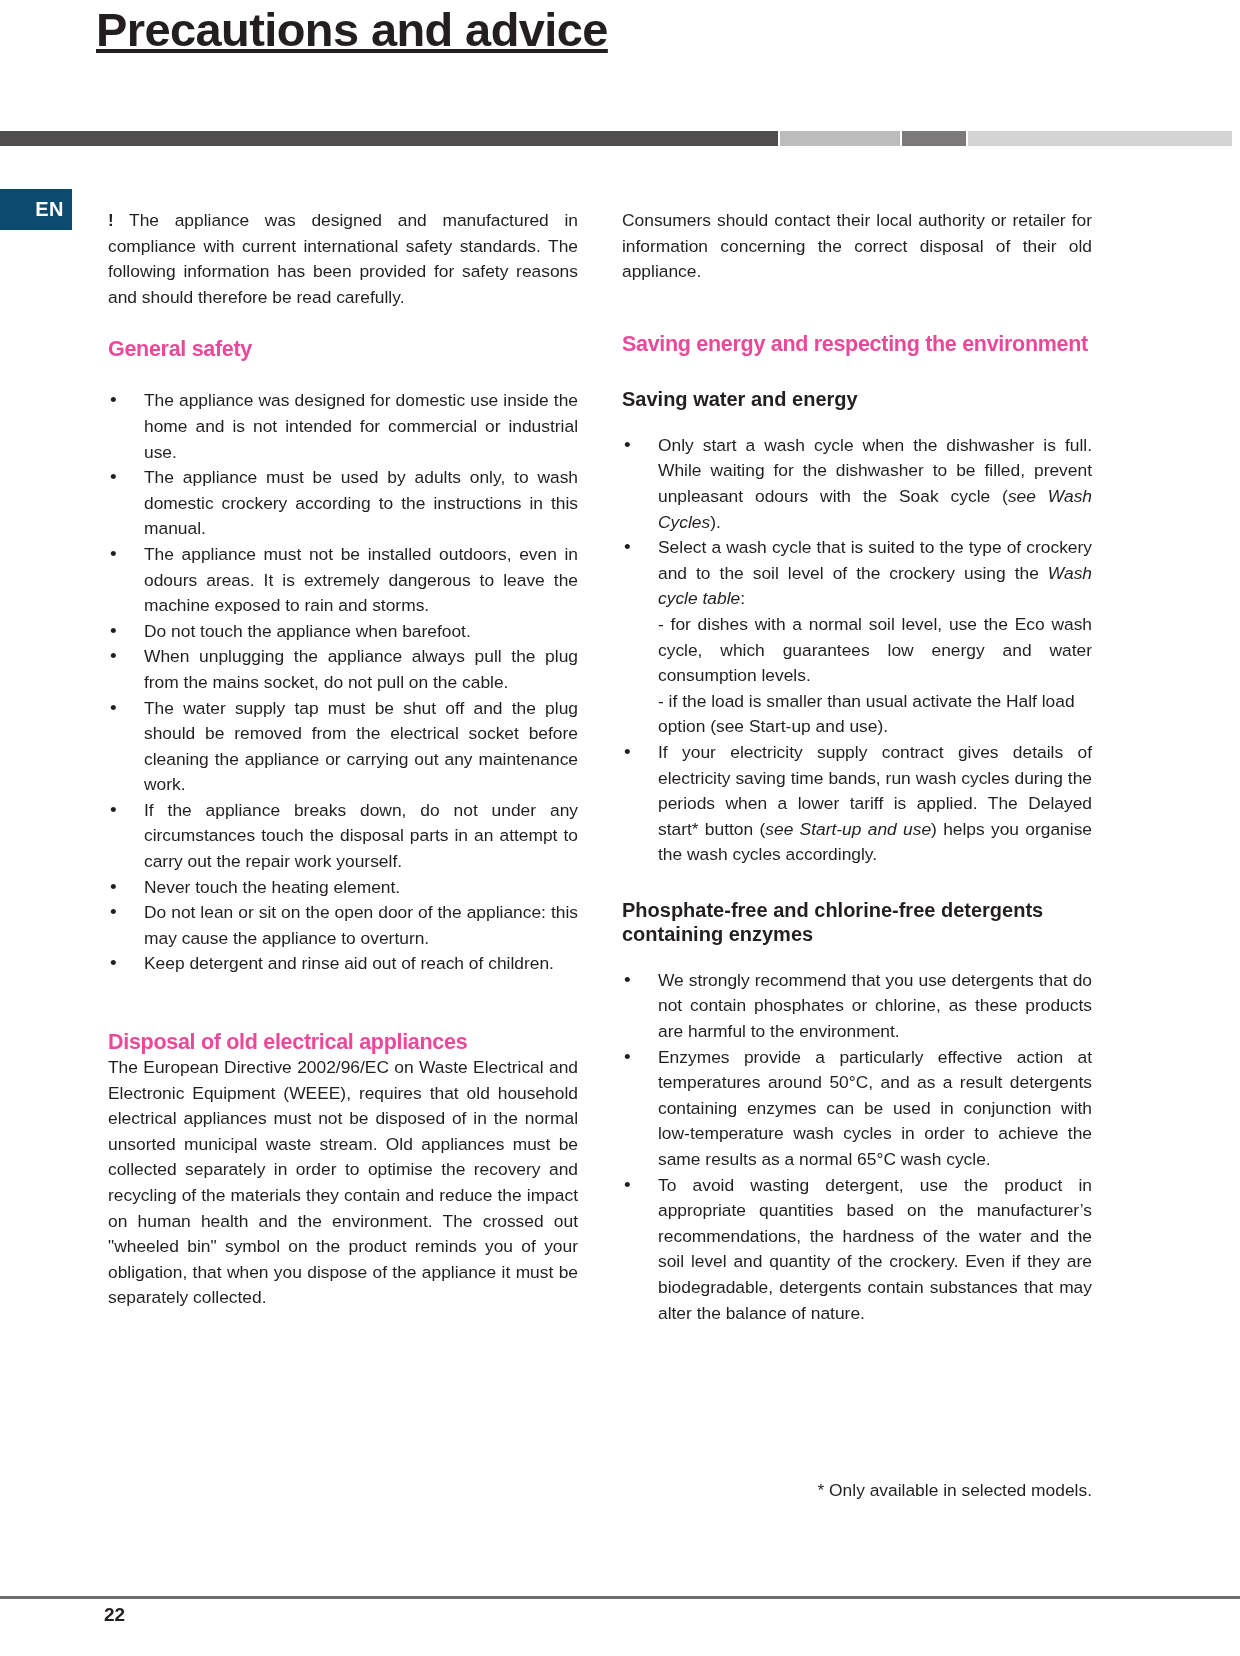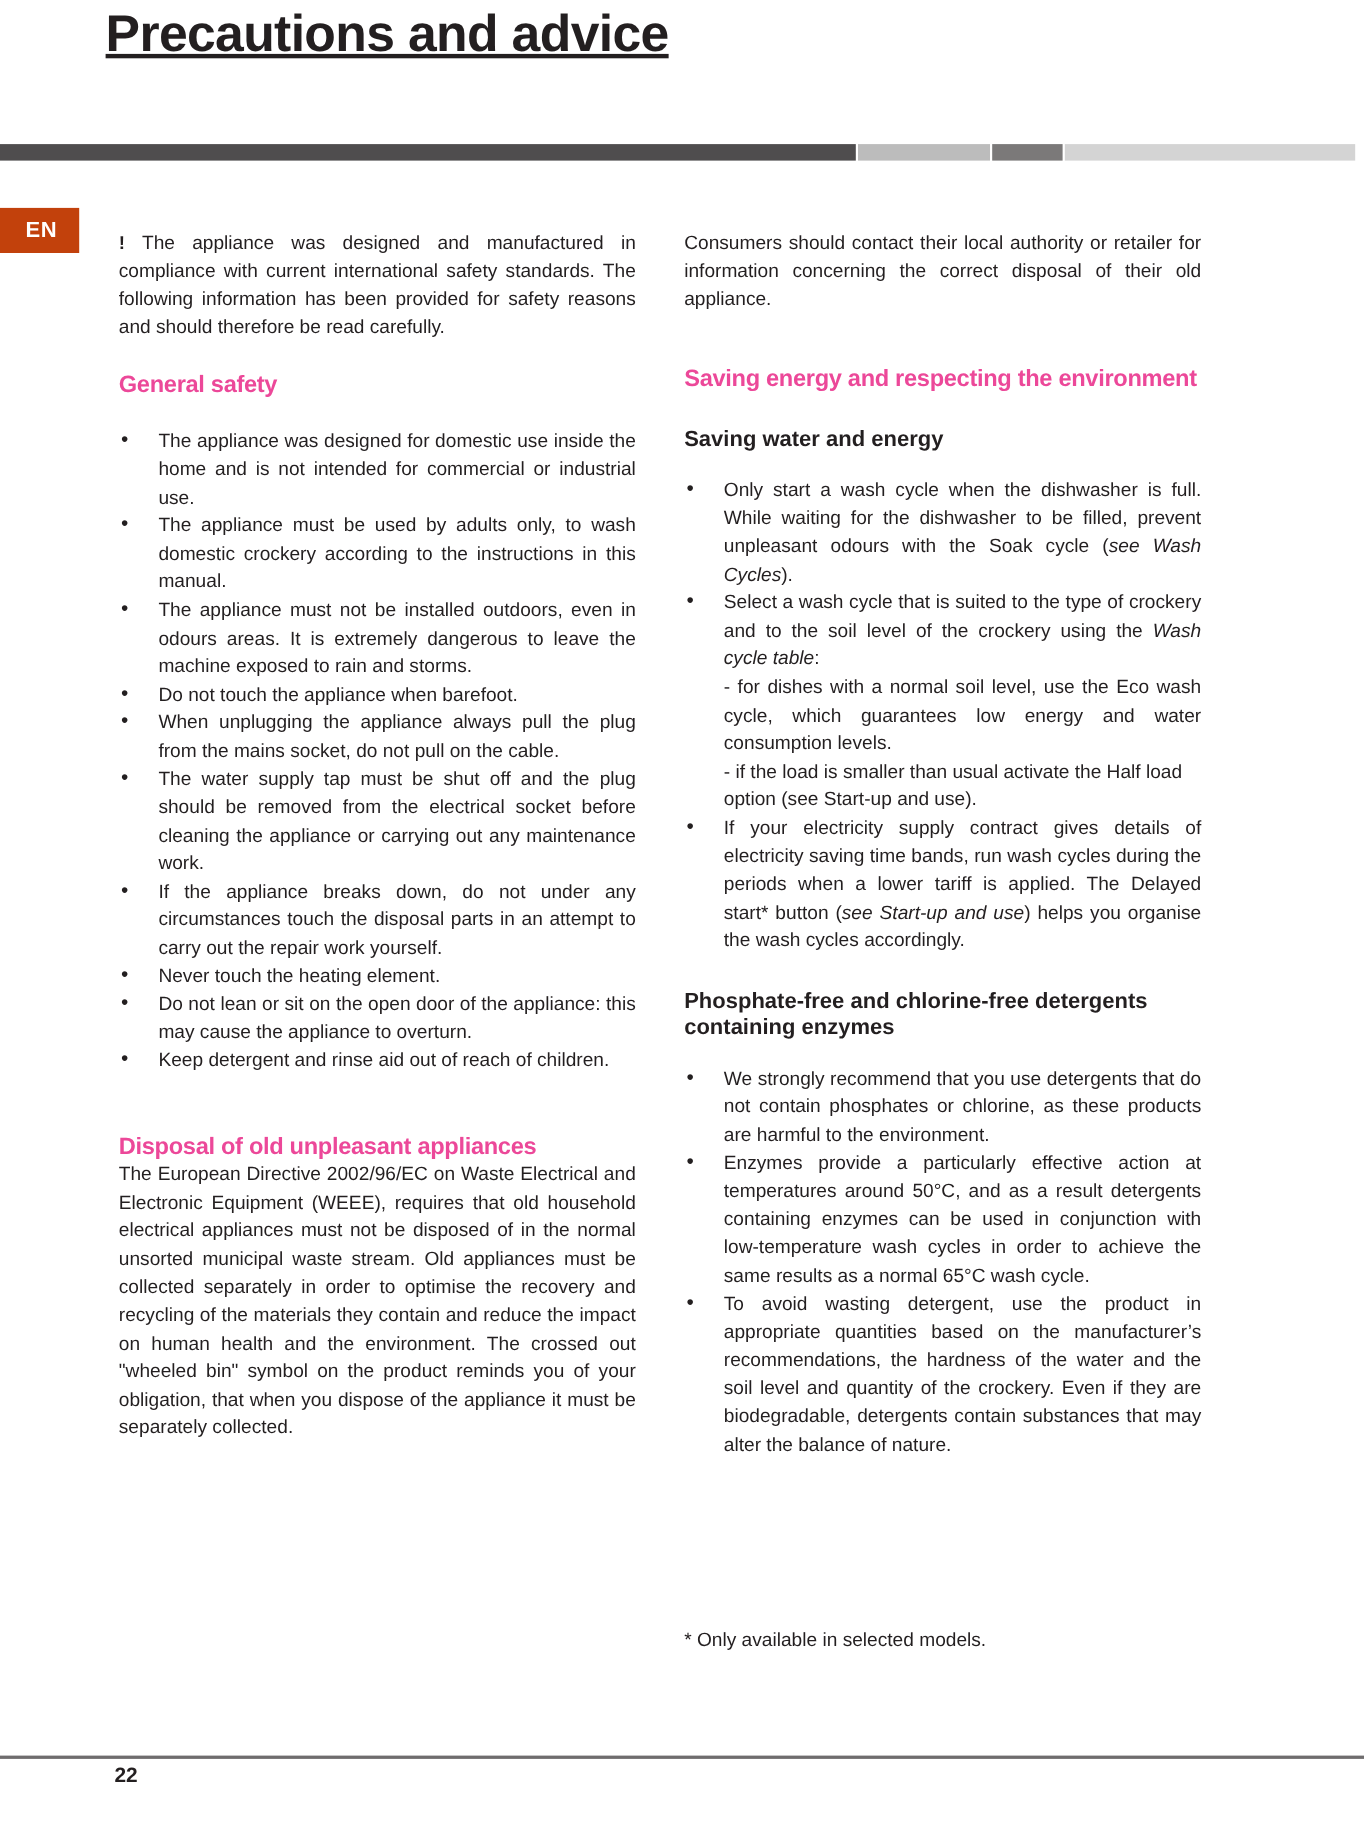--- a/index.html
+++ b/index.html
@@ -40,26 +40,26 @@
   .rule-c { left: 902px;  width: 64px;  background: #7b7979; }
   .rule-d { left: 968px;  width: 264px; background: #d4d4d4; }
 
   
   .lang-tab {
     position: absolute;
     left: 0px;
     top: 189px;
     width: 72px;
     height: 41px;
-    background: #c2410c;
+    background: #0c4a6e;
     box-sizing: border-box;
     display: flex;
     align-items: center;
     justify-content: flex-end;
-    padding-right: 20px;
+    padding-right: 8px;
   }
   .lang-tab-label {
     color: #ffffff;
     font-size: 20px;
     font-weight: bold;
     letter-spacing: 0.5px;
   }
 
   
   .col {
@@ -138,21 +138,21 @@
   em.it { font-style: italic; }
 
   
   .footnote {
     position: absolute;
     left: 622px;
     top: 1478px;
     width: 470px;
     font-size: 17.4px;
     line-height: 25px;
-    text-align: left;
+    text-align: right;
   }
 
   
   .footer-rule {
     position: absolute;
     left: 0px;
     top: 1596px;
     width: 1240px;
     height: 3px;
     background: #6f6d6e;
@@ -198,21 +198,21 @@
     <li>When unplugging the appliance always pull the plug from the mains socket, do not pull on the cable.</li>
     <li>The water supply tap must be shut off and the plug should be removed from the electrical socket before cleaning the appliance or carrying out any maintenance work.</li>
     <li>If the appliance breaks down, do not under any circumstances touch the disposal parts in an attempt to carry out the repair work yourself.</li>
     <li>Never touch the heating element.</li>
     <li>Do not lean or sit on the open door of the appliance: this may cause the appliance to overturn.</li>
     <li>Keep detergent and rinse aid out of reach of children.</li>
   </ul>
 
   <div class="gap-52"></div>
 
-  <h2 class="sec-head">Disposal of old unpleasant appliances</h2>
+  <h2 class="sec-head">Disposal of old electrical appliances</h2>
 
   <p class="para">The European Directive 2002/96/EC on Waste Electrical and Electronic Equipment (WEEE), requires that old household electrical appliances must not be disposed of in the normal unsorted municipal waste stream. Old appliances must be collected separately in order to optimise the recovery and recycling of the materials they contain and reduce the impact on human health and the environment. The crossed out "wheeled bin" symbol on the product reminds you of your obligation, that when you dispose of the appliance it must be separately collected.</p>
 
 </div>
 
 <div class="col col-right">
 
   <p class="para">Consumers should contact their local authority or retailer for information concerning the correct disposal of their old appliance.</p>
 
   <div class="gap-46"></div>

